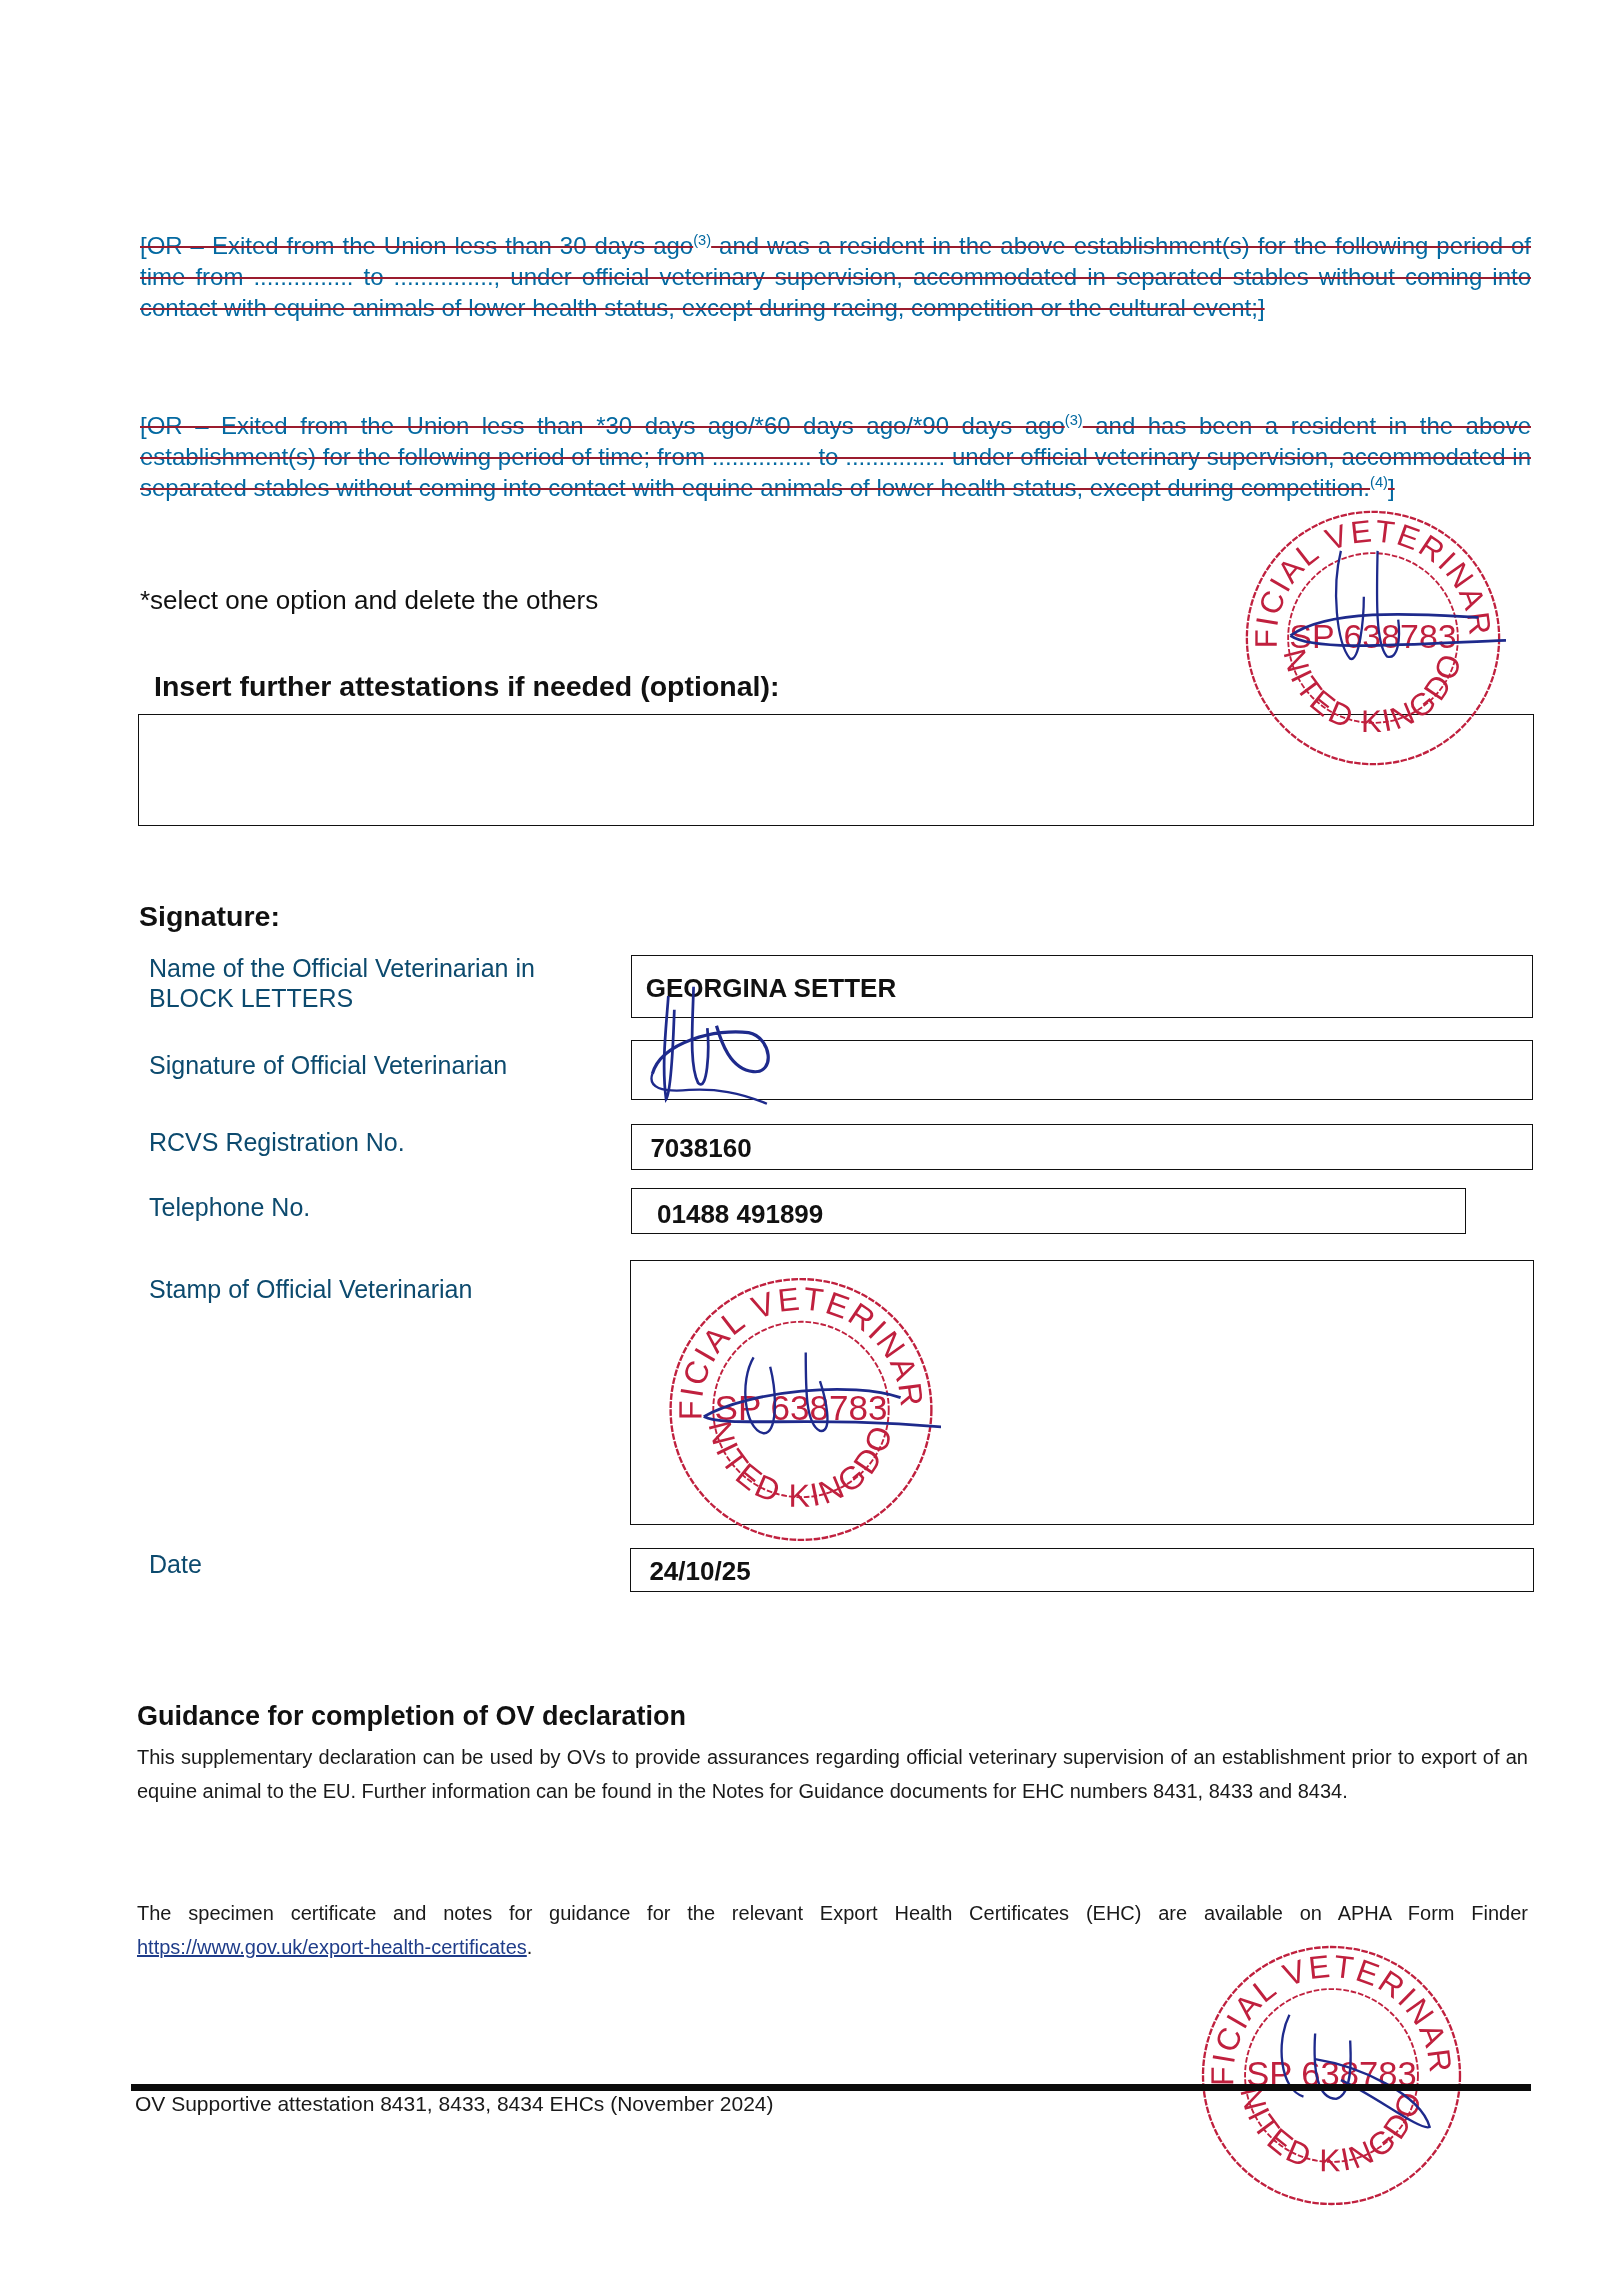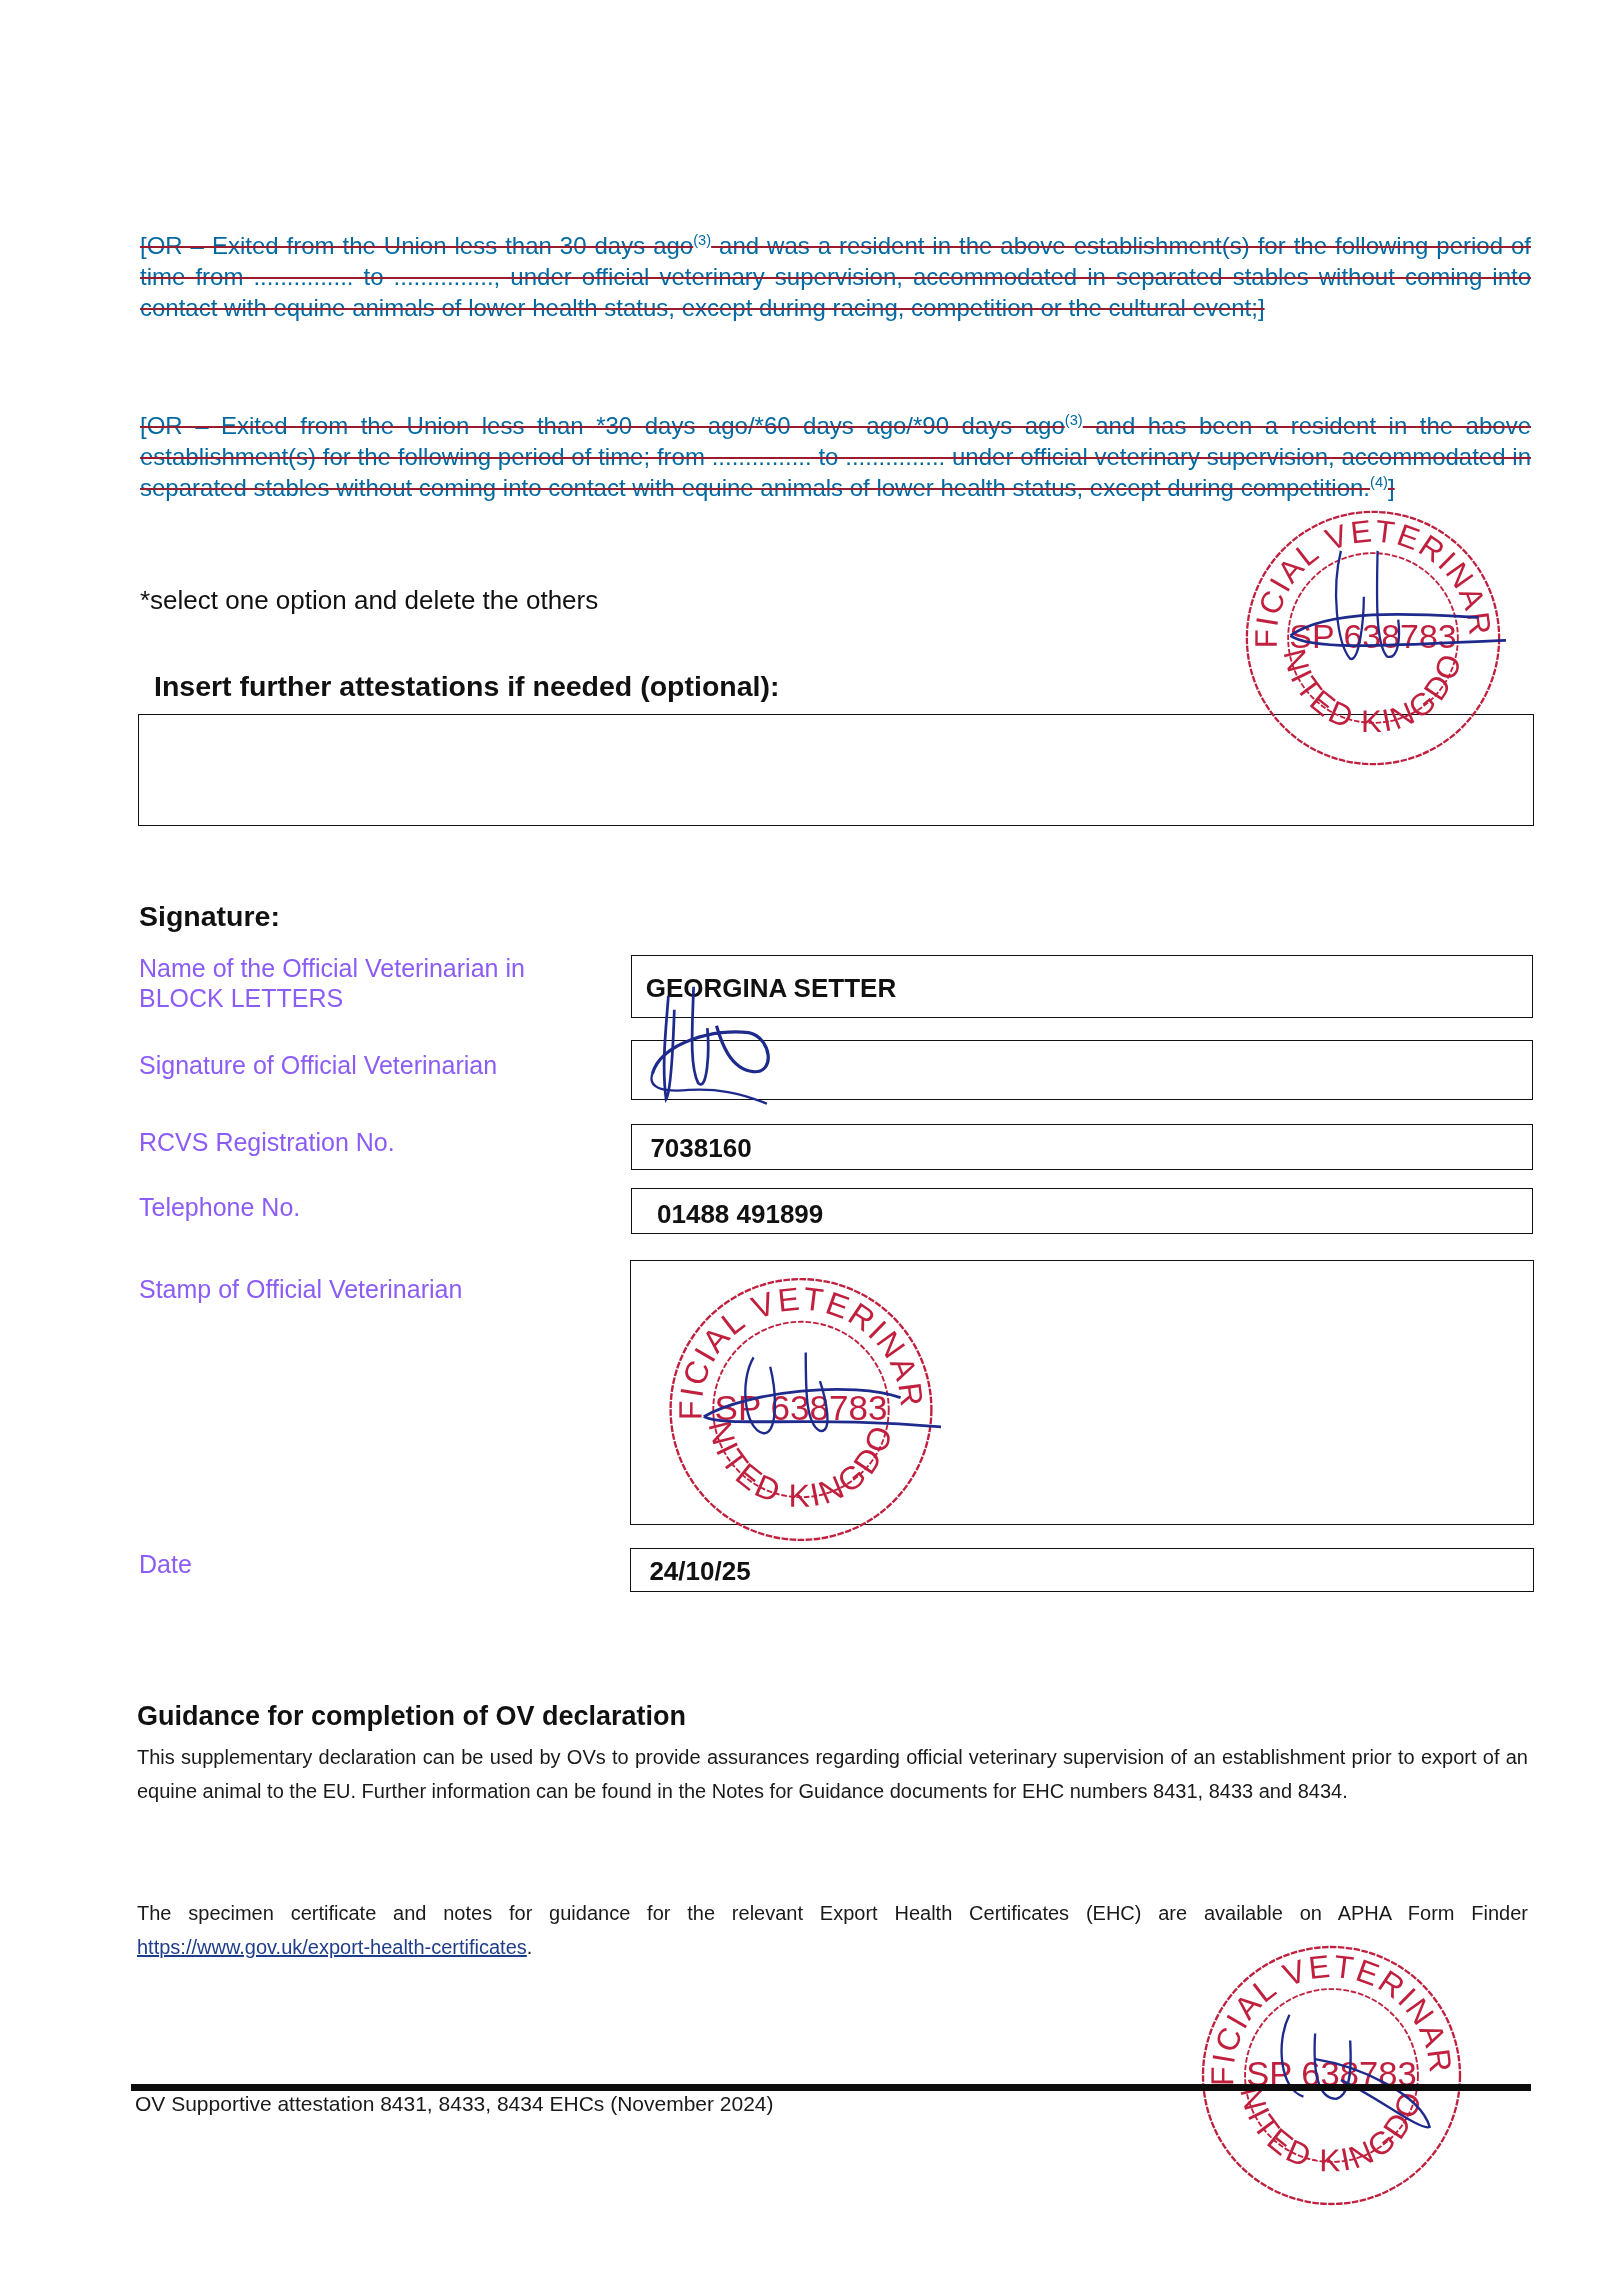--- a/index.html
+++ b/index.html
@@ -8,21 +8,21 @@
   .abs { position:absolute; }
   .strike-para { position:absolute; left:140px; width:1391px; font-size:24px; line-height:31px;
                  text-align:justify; color:#0369a1; }
   .strike-para .txt { text-decoration:line-through; text-decoration-color:#9b1c2e;
                       text-decoration-thickness:2.3px; }
   .strike-para sup { font-size:14.7px; line-height:0; }
   .note { left:140px; top:585px; font-size:26px; }
   .h-further { left:154px; top:670px; font-size:28.5px; font-weight:bold; }
   .box { position:absolute; border:1.8px solid #111; box-sizing:border-box; background:transparent; }
   .h-sig { left:139px; top:900px; font-size:28.5px; font-weight:bold; }
-  .lbl { position:absolute; left:139px; font-size:25px; line-height:30px; color:#8b5cf6; }
+  .lbl { position:absolute; left:149px; font-size:25px; line-height:30px; color:#0c4a6e; }
   .val { position:absolute; font-size:26px; font-weight:bold; color:#111; }
   .h-guid { left:137px; top:1701px; font-size:27px; font-weight:bold; }
   .para { position:absolute; left:137px; width:1391px; font-size:20px; line-height:34px;
           text-align:justify; color:#1a1a1a; }
   .link { color:#1f3d8a; text-decoration:underline; text-decoration-thickness:1.8px; }
   .footer-rule { left:131px; top:2084px; width:1400px; height:7.3px; background:#0b0b0b; }
   .footer { left:135px; top:2091px; font-size:21px; line-height:26px; color:#1a1a1a; }
   .pg-num { color:#1f4e96; }
   .stamp { position:absolute; }
   .stamp-text { font-family:"Liberation Sans", sans-serif; fill:#c0203e; }
@@ -60,21 +60,21 @@
   <path d="M40 200 C60 130 180 100 250 110 C300 120 310 200 260 195 C210 190 190 130 180 95" fill="none" stroke="#1e2a8c" stroke-width="7"></path>
   <path d="M40 200 C30 230 60 240 120 235 C180 232 230 240 290 265" fill="none" stroke="#1e2a8c" stroke-width="5"></path>
 </svg>
 
 <div class="lbl" style="top:1127px;">RCVS Registration No.</div>
 <div class="box" style="left:631px; top:1124px; width:902px; height:46px;">
   <span class="val" style="left:18.4px; top:8.3px;">7038160</span>
 </div>
 
 <div class="lbl" style="top:1192px;">Telephone No.</div>
-<div class="box" style="left:631px; top:1188px; width:902px; height:46px;">
+<div class="box" style="left:631px; top:1188px; width:835px; height:46px;">
   <span class="val" style="left:25px; top:10px;">01488 491899</span>
 </div>
 
 <div class="lbl" style="top:1274px;">Stamp of Official Veterinarian</div>
 <div class="box" style="left:630px; top:1260px; width:904px; height:265px;"></div>
 
 <div class="lbl" style="top:1549px;">Date</div>
 <div class="box" style="left:630px; top:1548px; width:904px; height:44px;">
   <span class="val" style="left:18.4px; top:7.3px;">24/10/25</span>
 </div>

